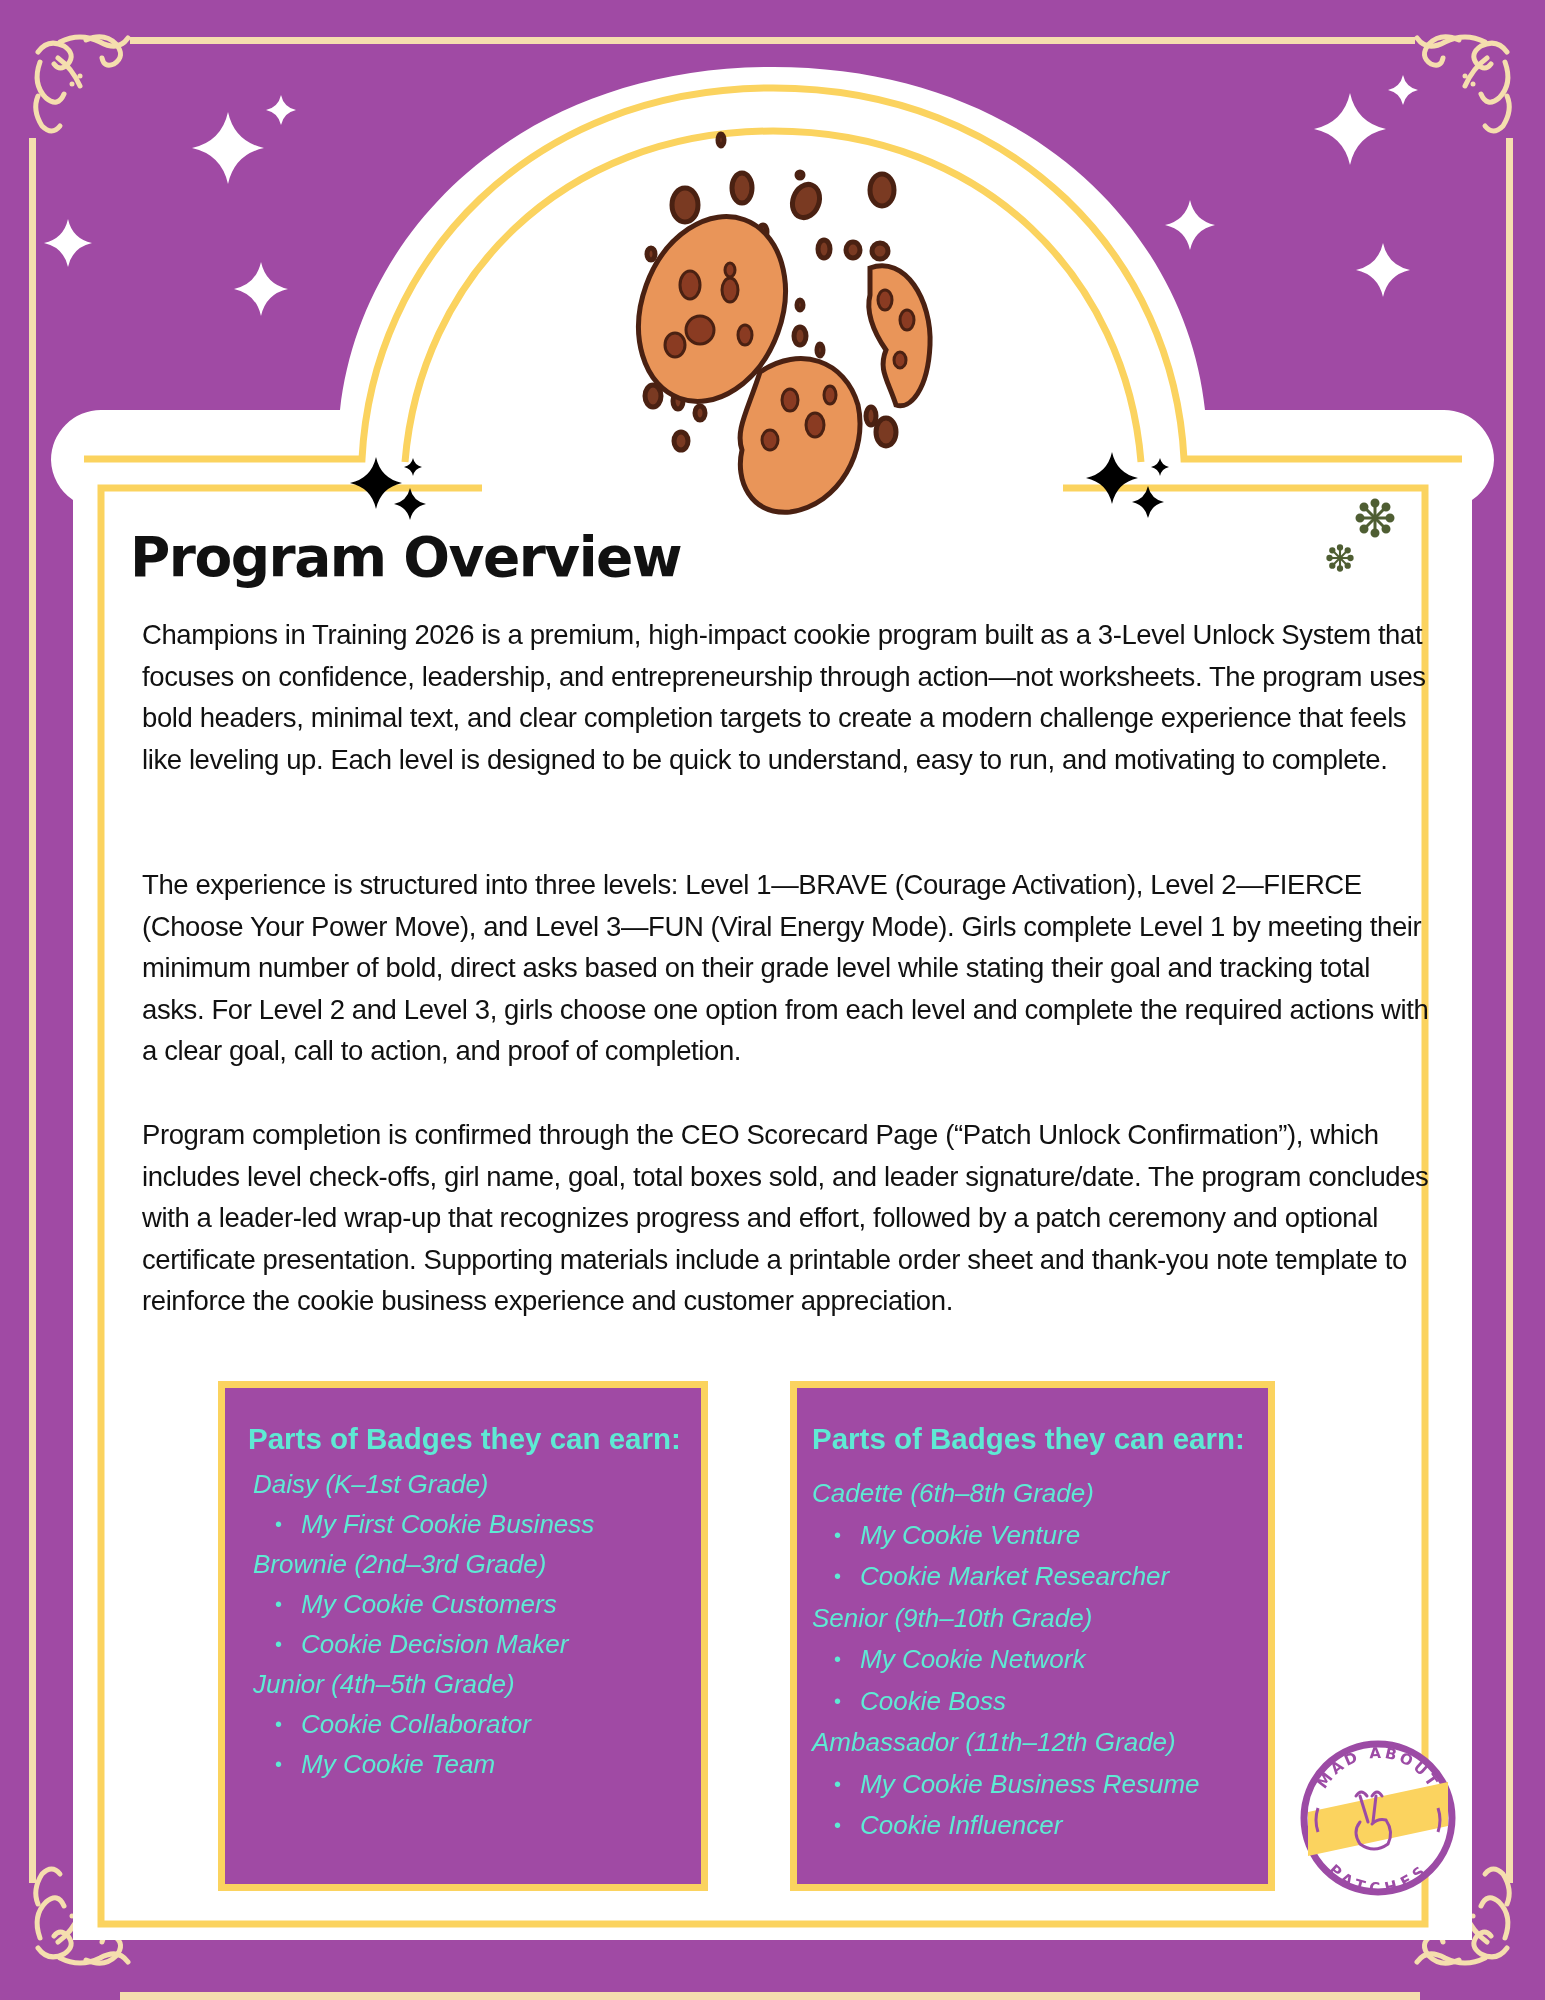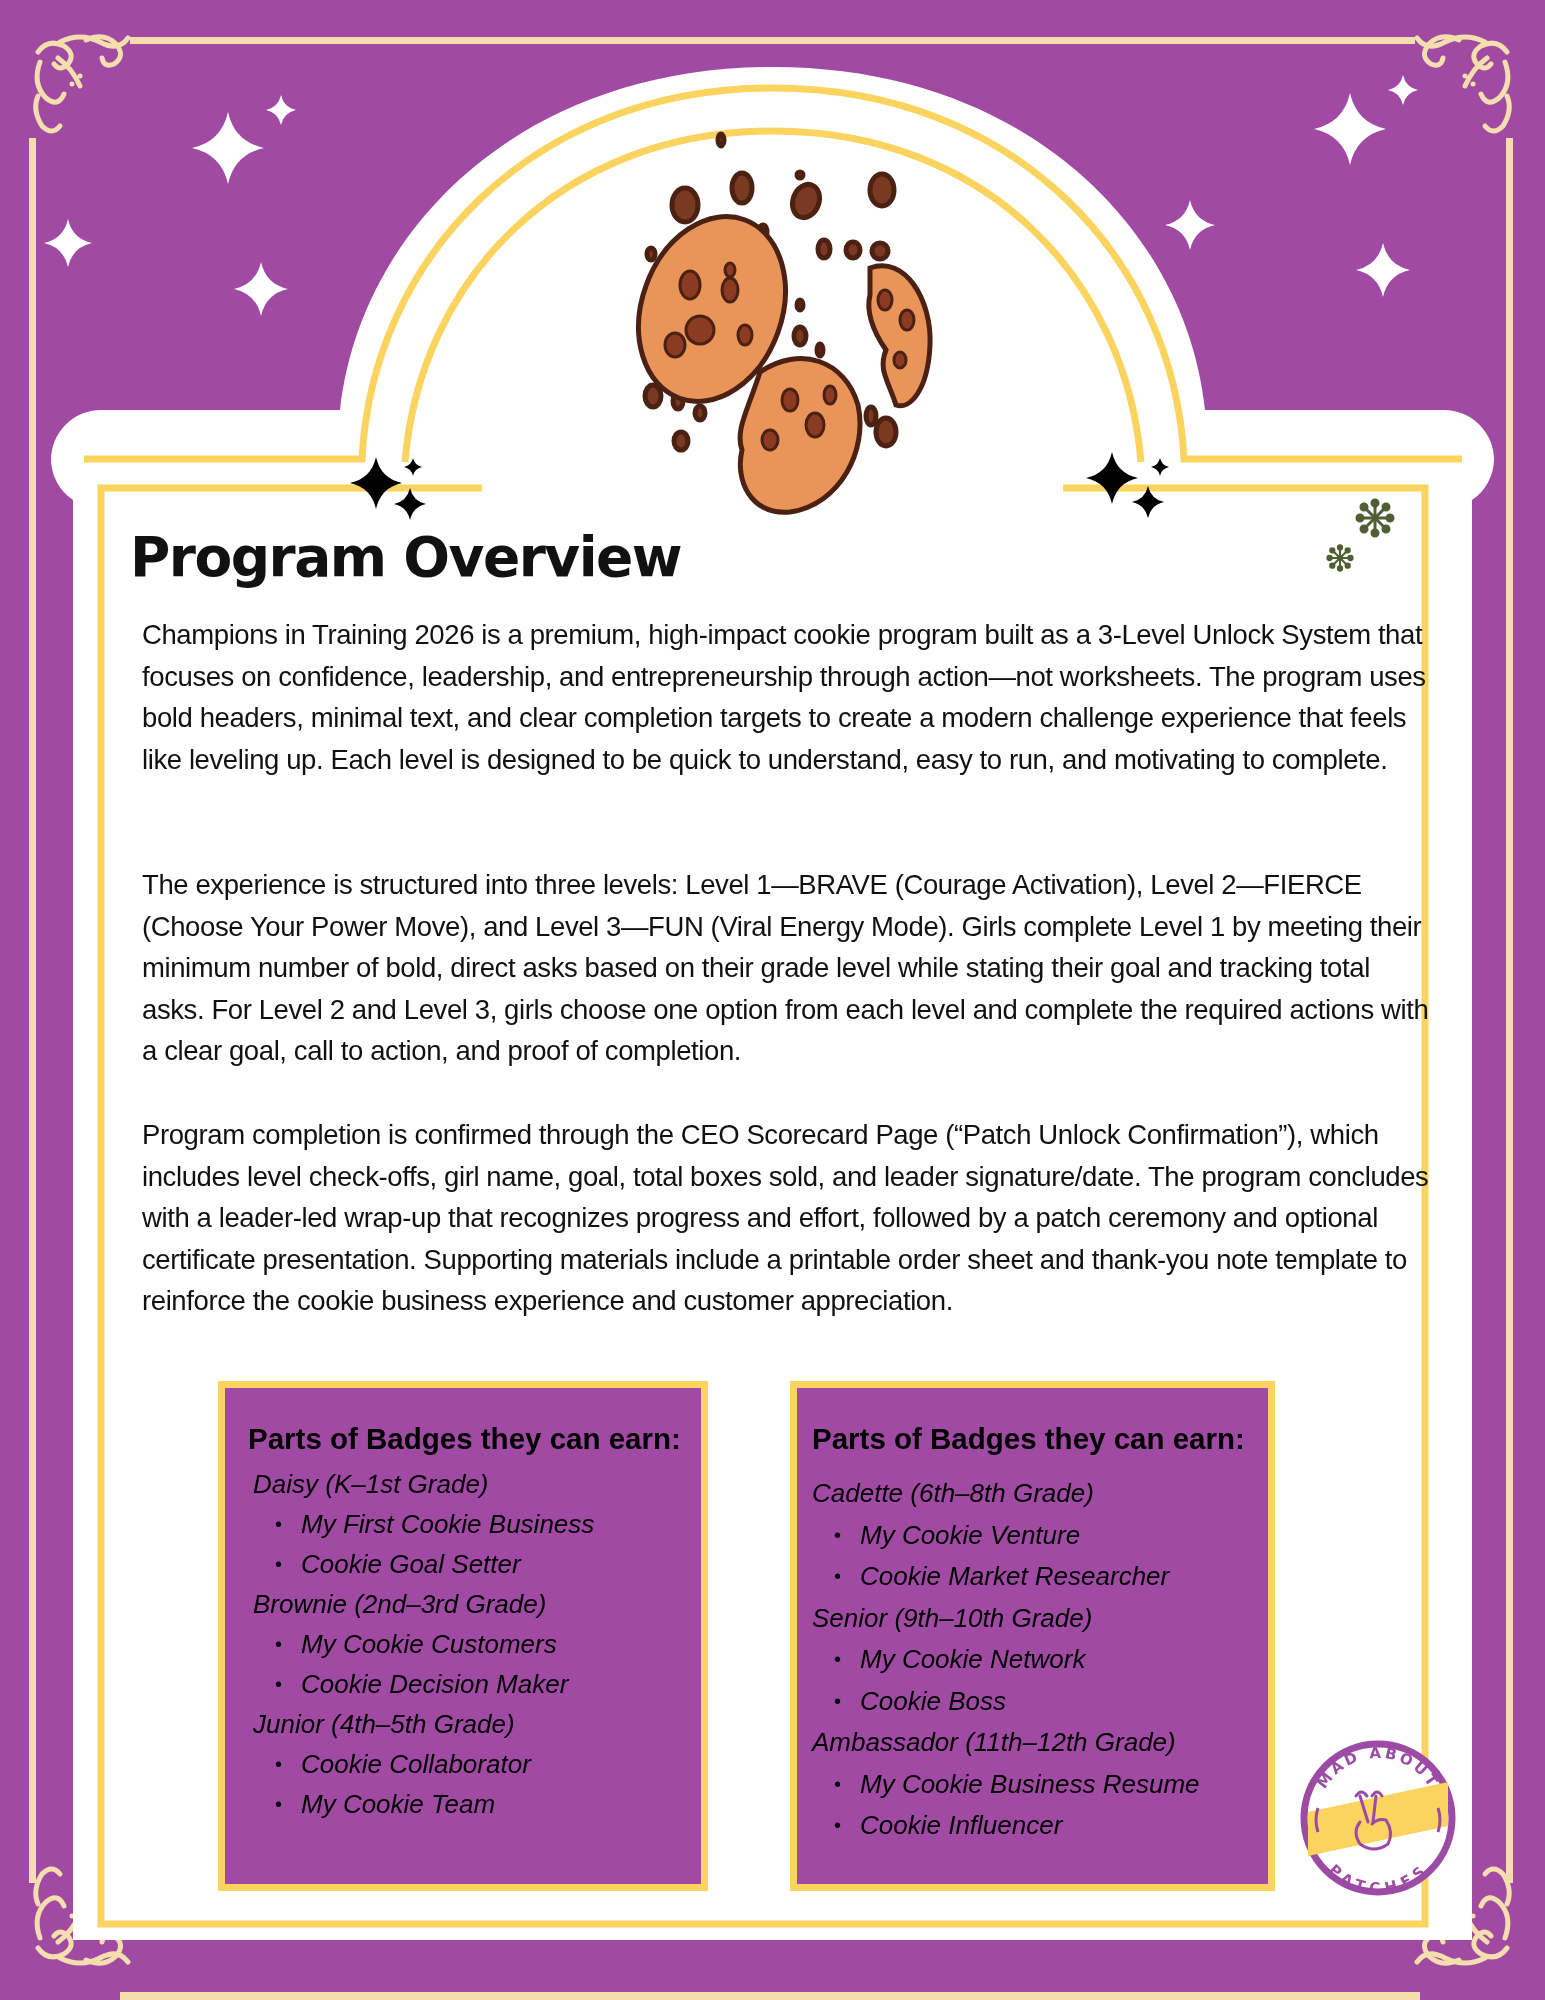--- a/index.html
+++ b/index.html
@@ -4,21 +4,21 @@
 <style>
   html, body { margin:0; padding:0; }
   body { width:1545px; height:2000px; position:relative; overflow:hidden; background:#a04aa4; font-family:"Liberation Sans", sans-serif; }
   .abs { position:absolute; }
   #bg-svg { position:absolute; left:0; top:0; width:1545px; height:2000px; }
   .heading { position:absolute; left:130px; top:530px; font-family:"DejaVu Sans", sans-serif; font-weight:bold; font-size:55px; letter-spacing:-1.5px; color:#111; margin:0; line-height:1; }
   .body-text { position:absolute; left:130px; width:1290px; font-family:"Liberation Sans", sans-serif; font-size:27.5px; line-height:41.6px; color:#111; letter-spacing:-0.4px; margin:12px; }
   .p1 { top:602px; }
   .p2 { top:852px; }
   .p3 { top:1102px; }
-  .badge-box { position:absolute; top:1381px; height:496px; background:#a04aa4; border:7px solid #fbd35f; box-sizing:content-box; color:#000000; }
+  .badge-box { position:absolute; top:1381px; height:496px; background:#a04aa4; border:7px solid #fbd35f; box-sizing:content-box; color:#5eead4; }
   .box-left { left:218px; width:476px; }
   .box-right { left:790px; width:471px; }
   .box-title { font-family:"Liberation Sans", sans-serif; font-weight:bold; font-size:29.5px; margin:0; white-space:nowrap; }
   .box-left .box-title { padding:34px 0 0 23px; }
   .box-right .box-title { padding:34px 0 0 15px; }
   .group-label { font-family:"Liberation Sans", sans-serif; font-style:italic; font-size:26px; line-height:40px; margin:0; white-space:nowrap; }
   .box-left .groups { padding:8px 0 0 28px; }
   .box-right .groups { padding:17px 0 0 15px; line-height:41.5px; }
   .box-right .group-label, .box-right li { line-height:41.5px; }
   ul { margin:0; padding:0 12px 0 48px; list-style:none; }
@@ -196,21 +196,20 @@
 <p class="body-text p2">The experience is structured into three levels: Level 1—BRAVE (Courage Activation), Level 2—FIERCE (Choose Your Power Move), and Level 3—FUN (Viral Energy Mode). Girls complete Level 1 by meeting their minimum number of bold, direct asks based on their grade level while stating their goal and tracking total asks. For Level 2 and Level 3, girls choose one option from each level and complete the required actions with a clear goal, call to action, and proof of completion.</p>
 <p class="body-text p3">Program completion is confirmed through the CEO Scorecard Page (“Patch Unlock Confirmation”), which includes level check-offs, girl name, goal, total boxes sold, and leader signature/date. The program concludes with a leader-led wrap-up that recognizes progress and effort, followed by a patch ceremony and optional certificate presentation. Supporting materials include a printable order sheet and thank-you note template to reinforce the cookie business experience and customer appreciation.</p>
 
 <div class="badge-box box-left">
   <div class="box-title">Parts of Badges they can earn:</div>
   <div class="groups">
     <div>
       <div class="group-label">Daisy (K–1st Grade)</div>
       <ul>
         <li>My First Cookie Business</li>
-        <li>Cookie Goal Setter</li>
       </ul>
     </div>
     <div>
       <div class="group-label">Brownie (2nd–3rd Grade)</div>
       <ul>
         <li>My Cookie Customers</li>
         <li>Cookie Decision Maker</li>
       </ul>
     </div>
     <div>

